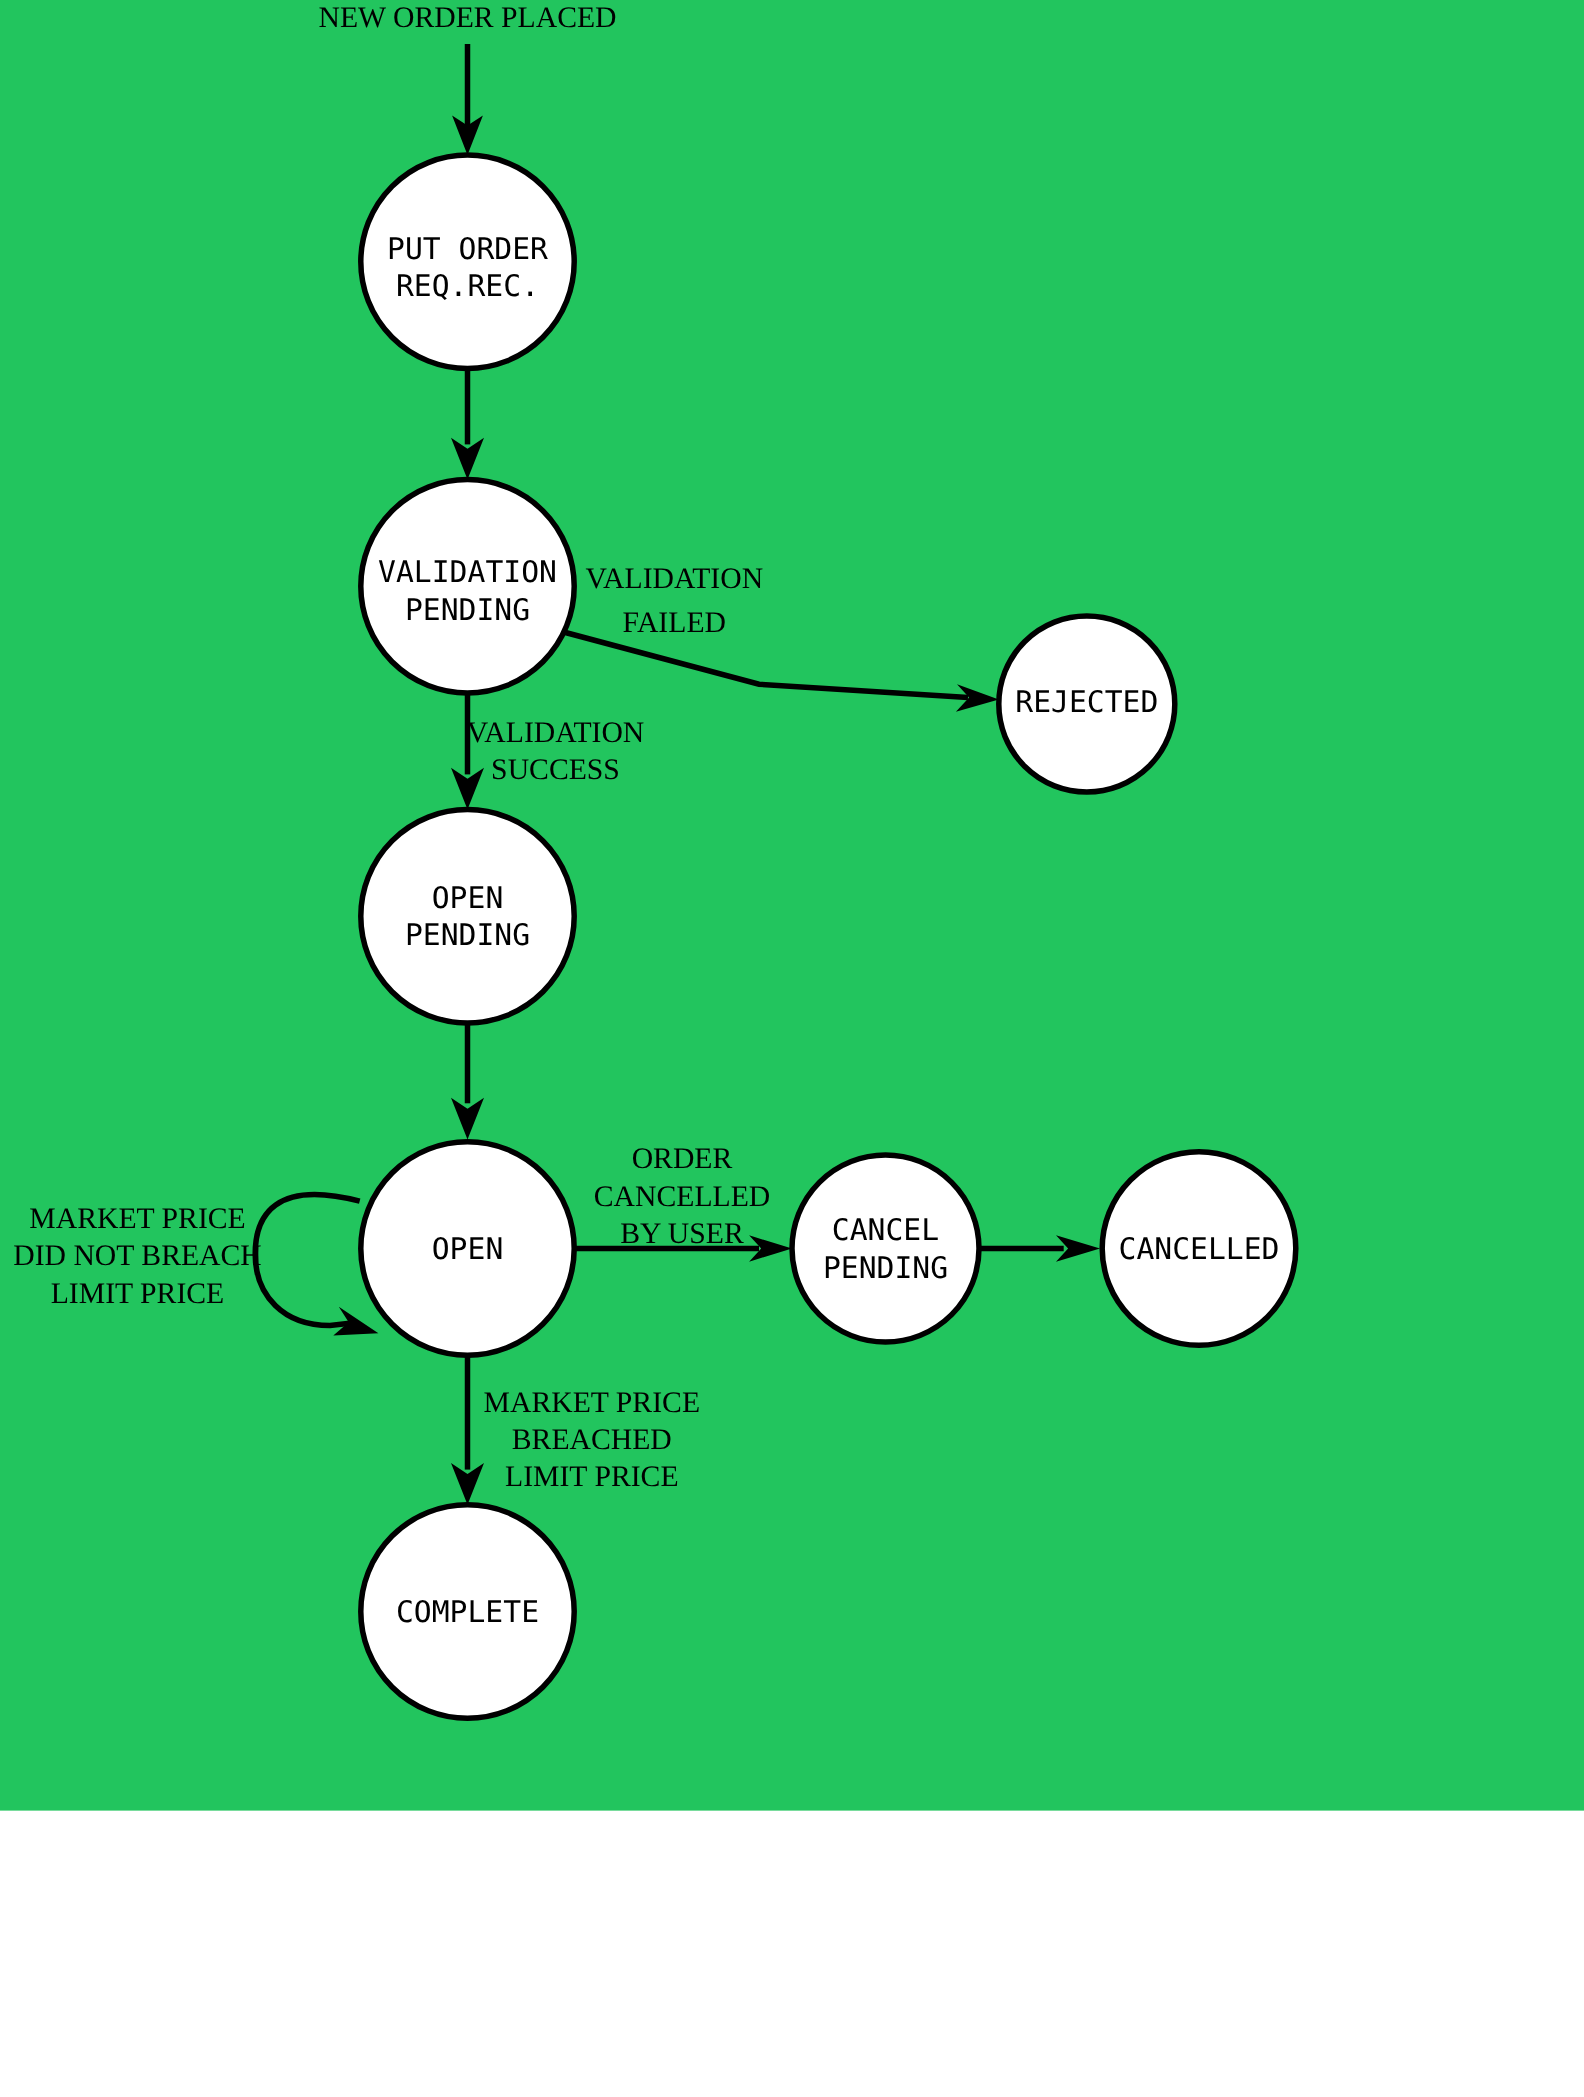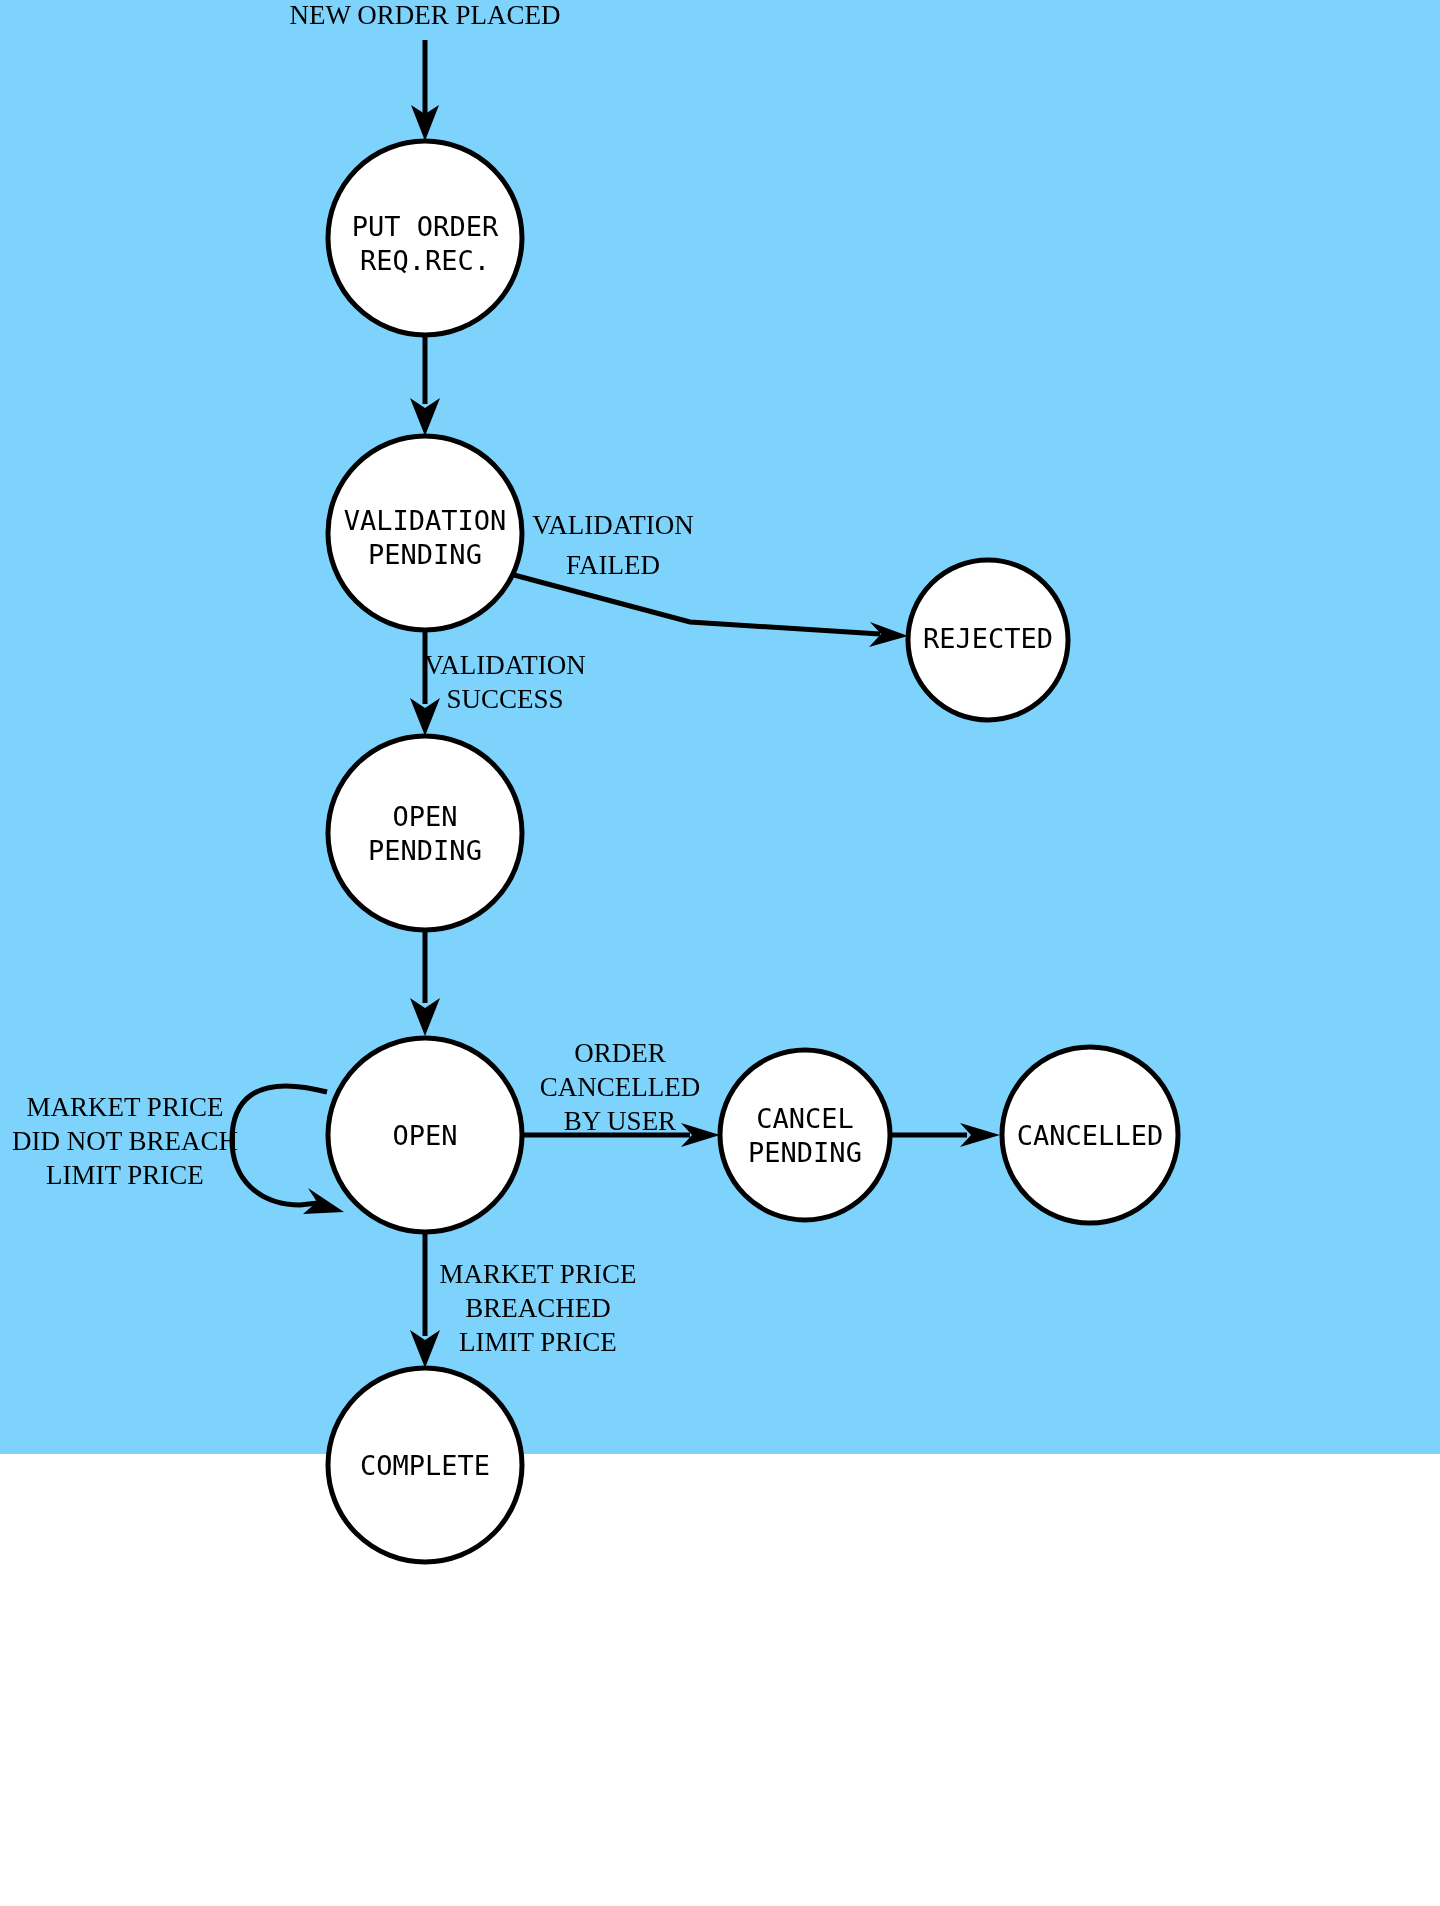--- a/index.html
+++ b/index.html
@@ -9,22 +9,22 @@
   }
   body {
     width: 1440px;
     height: 1906px;
     overflow: hidden;
     font-family: "Liberation Serif", serif;
   }
   #diagram-root {
     position: relative;
     width: 1440px;
-    height: 1454px;
-    background: #7dd3fc;
+    height: 1646px;
+    background: #22c55e;
   }
   svg#state-diagram {
     display: block;
     width: 1440px;
     height: 1906px;
   }
   .node-circle {
     fill: #ffffff;
     stroke: #000000;
     stroke-width: 5;

